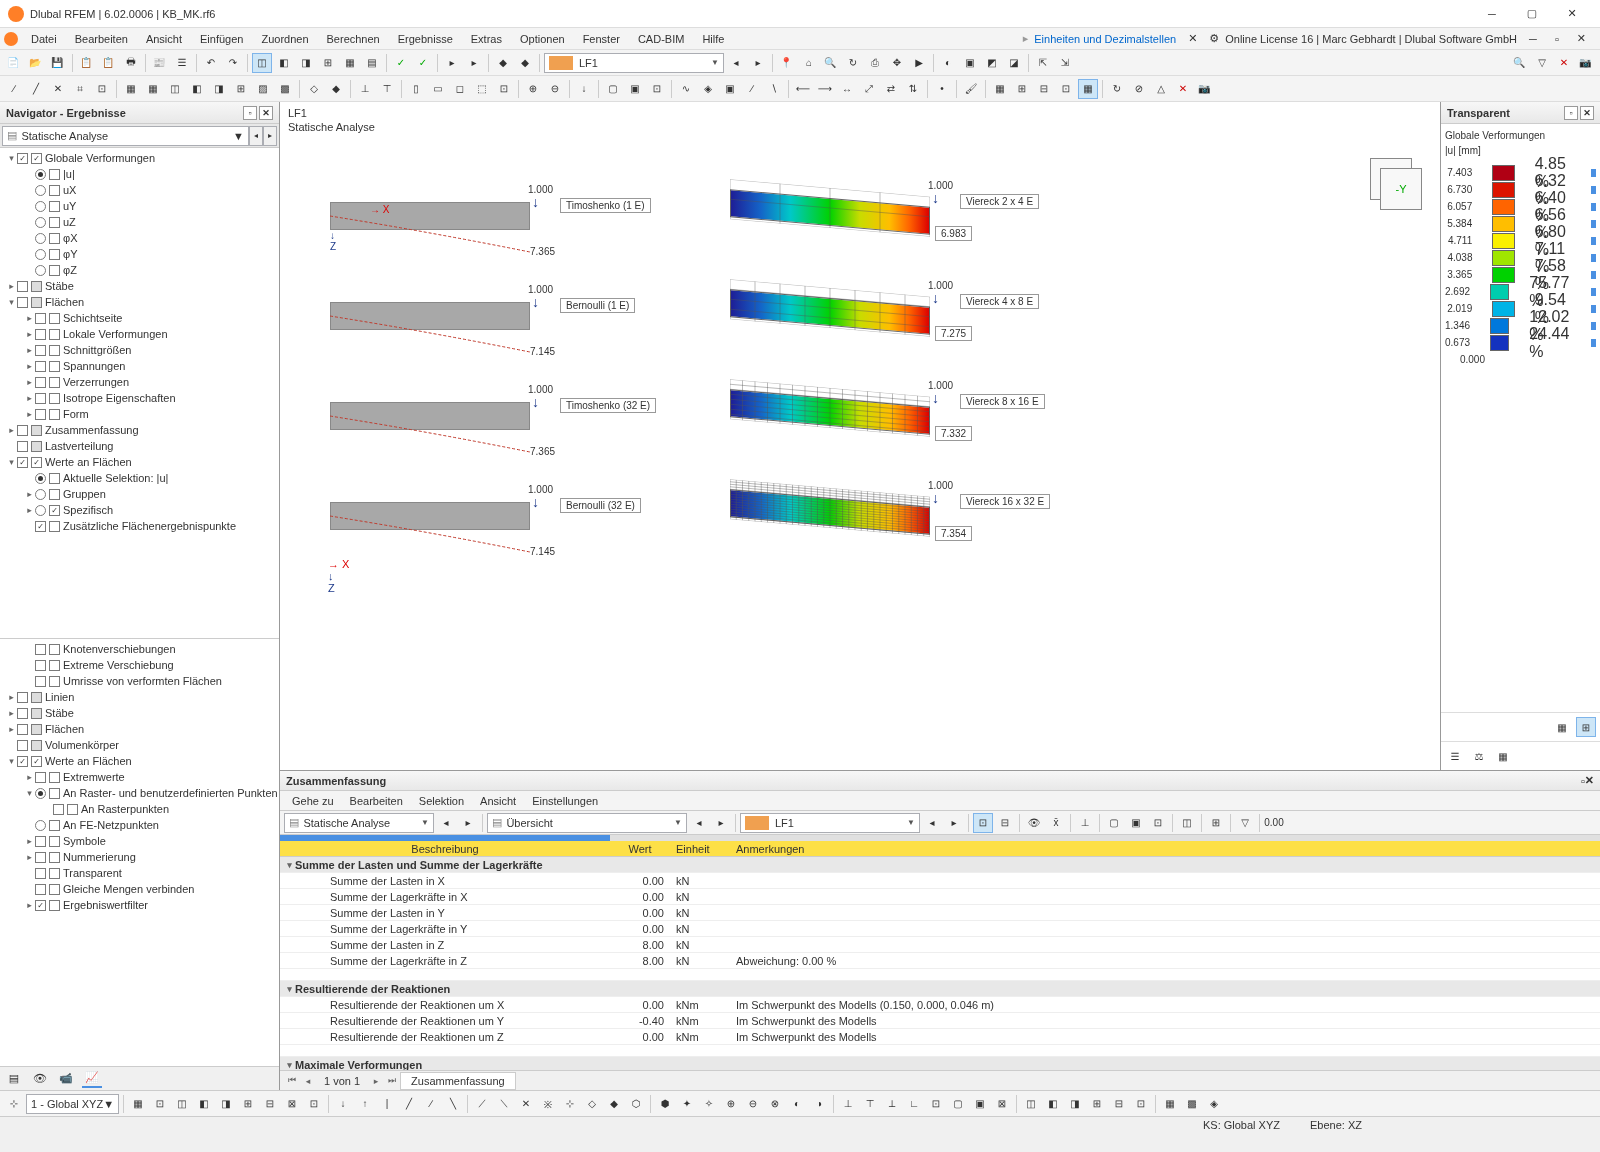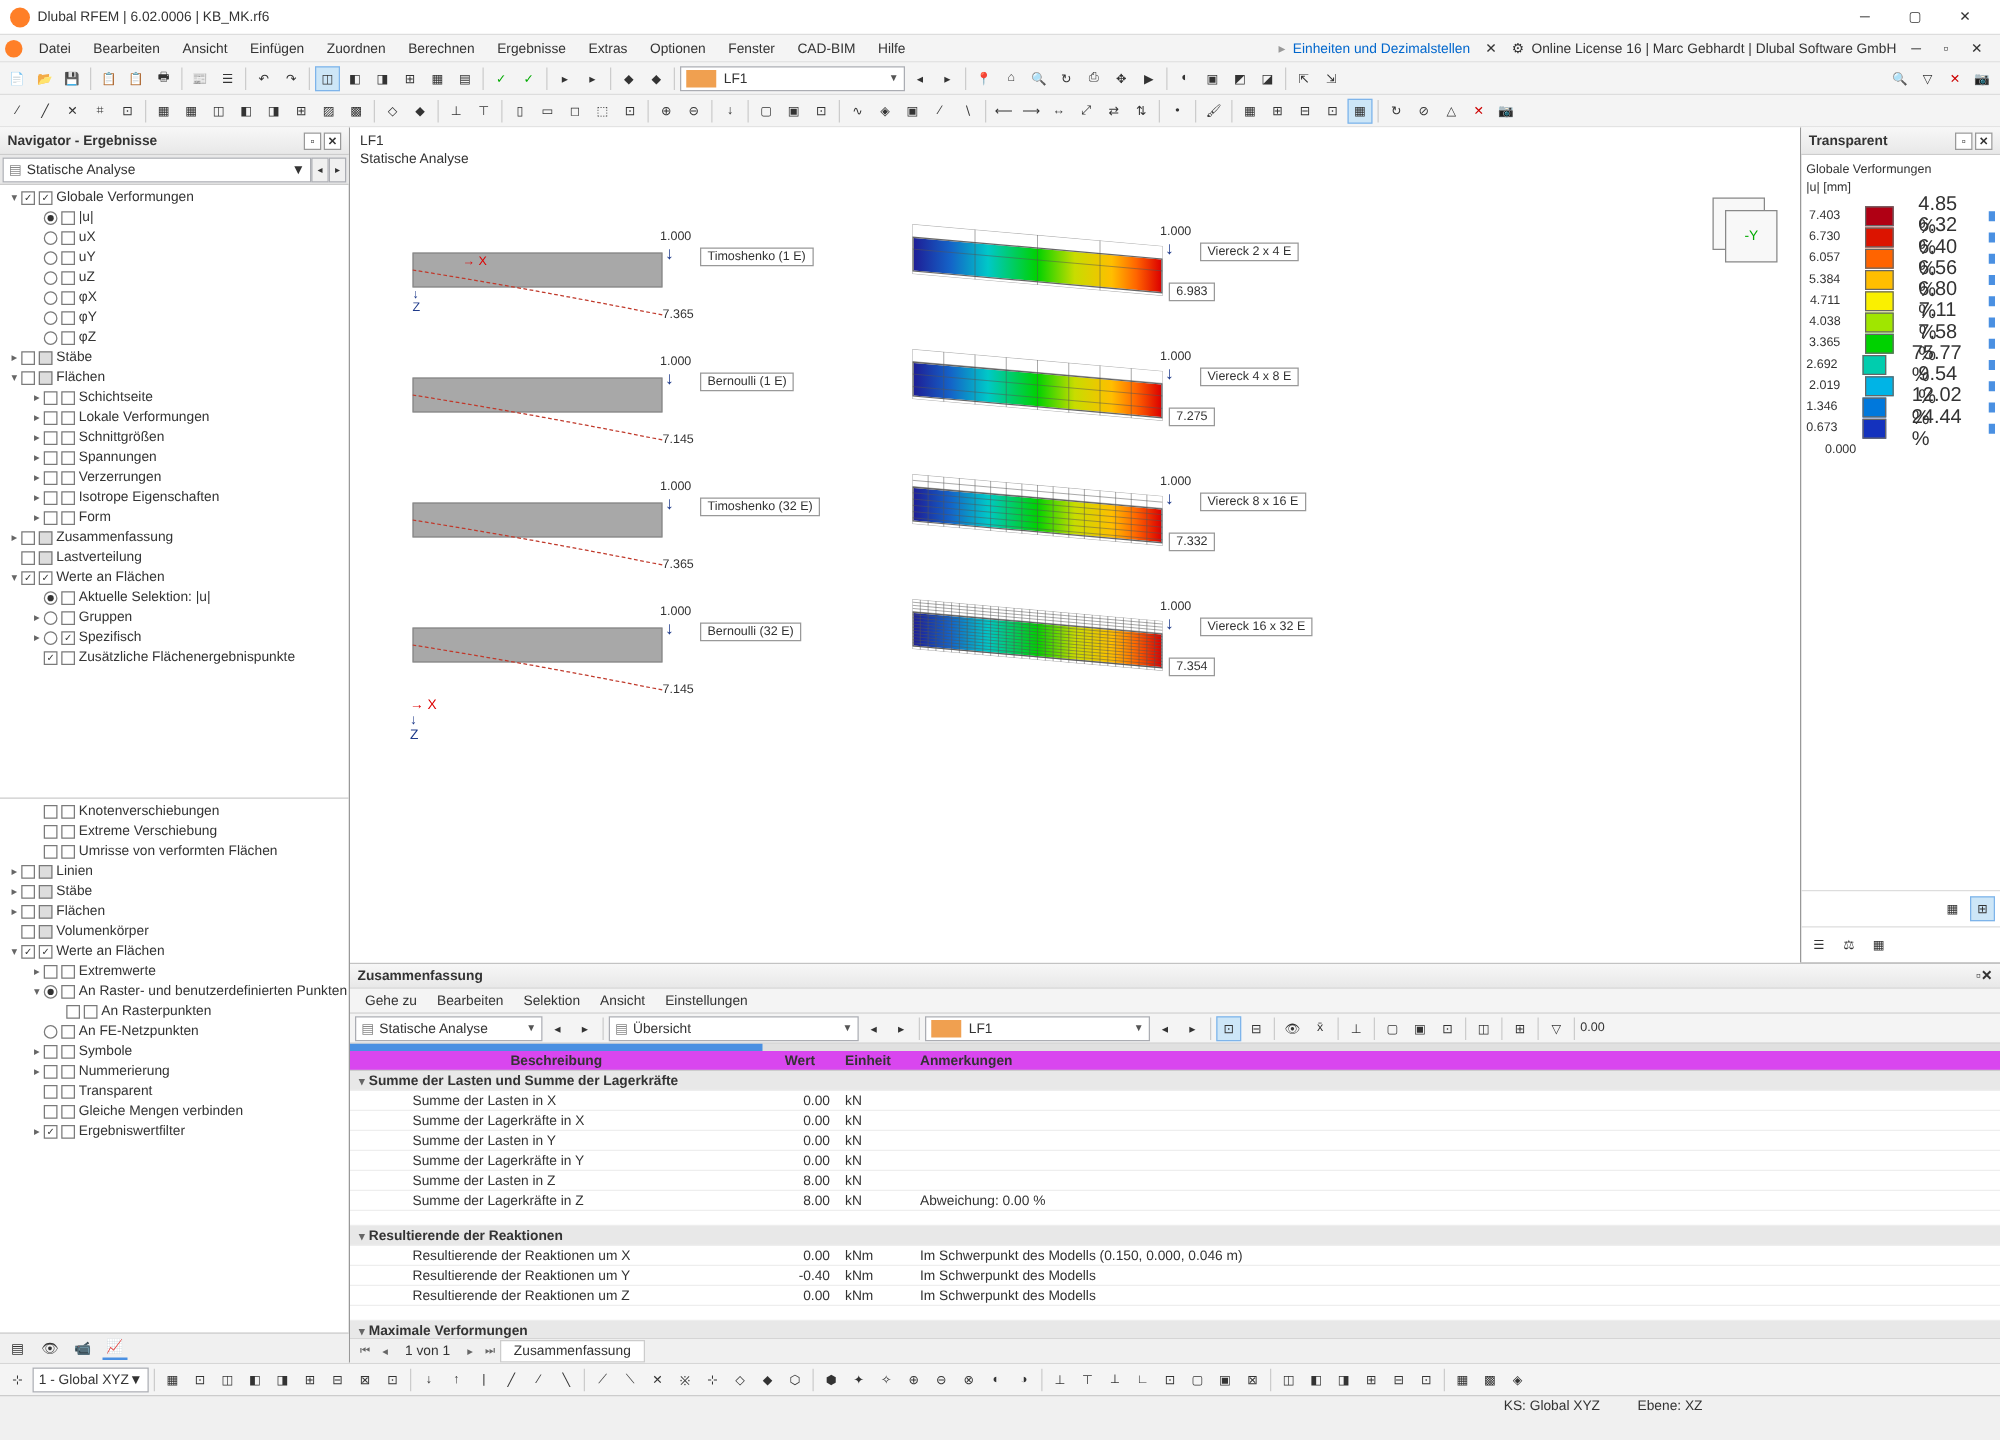--- a/index.html
+++ b/index.html
@@ -61,21 +61,21 @@
 .lgbar{width:8px;height:8px;background:#4a90e2}
 .btmpanel{border-top:1px solid #999;background:#fff;display:flex;flex-direction:column}
 .btmhdr{height:20px;background:linear-gradient(#f7f7f7,#e8e8e8);display:flex;align-items:center;padding:0 6px;font-weight:600;border-bottom:1px solid #ccc}
 .btmmenu{height:20px;background:#f4f4f4;display:flex;align-items:center;padding:0 4px;border-bottom:1px solid #ccc}
 .btmmenu .mi{padding:2px 8px;cursor:pointer}
 .btmtools{height:24px;background:#f4f4f4;display:flex;align-items:center;padding:2px 4px;gap:2px;border-bottom:1px solid #ccc}
 .btmprog{height:6px;background:#e0e0e0;position:relative}
 .btmprog .fill{height:100%;background:#4a90e2;width:25%}
 .tbl{flex:1;overflow:auto}
 .tblrow{display:flex;height:16px;align-items:center;border-bottom:1px solid #eee}
-.tblrow.hdr{background:#d946ef;border-bottom:1px solid #ccc;font-weight:700}
+.tblrow.hdr{background:#fde047;border-bottom:1px solid #ccc;font-weight:400}
 .tblrow.grp{background:#e8e8e8;font-weight:600;padding-left:4px;cursor:pointer}
 .tc1{width:330px;padding-left:50px}
 .tc2{width:60px;text-align:right;padding-right:6px}
 .tc3{width:60px;padding-left:6px}
 .tc4{flex:1;padding-left:6px}
 .tblrow.hdr .tc1{text-align:center;padding:0}
 .tblrow.hdr .tc2{text-align:center;padding:0}
 .tabbar{height:20px;background:#f0f0f0;border-top:1px solid #ccc;display:flex;align-items:center;padding:0 4px}
 .tabbar .tn{width:16px;height:16px;display:flex;align-items:center;justify-content:center;cursor:pointer;font-size:9px;color:#666}
 .tabbar .tab{padding:2px 10px;background:#fff;border:1px solid #ccc;cursor:pointer}

